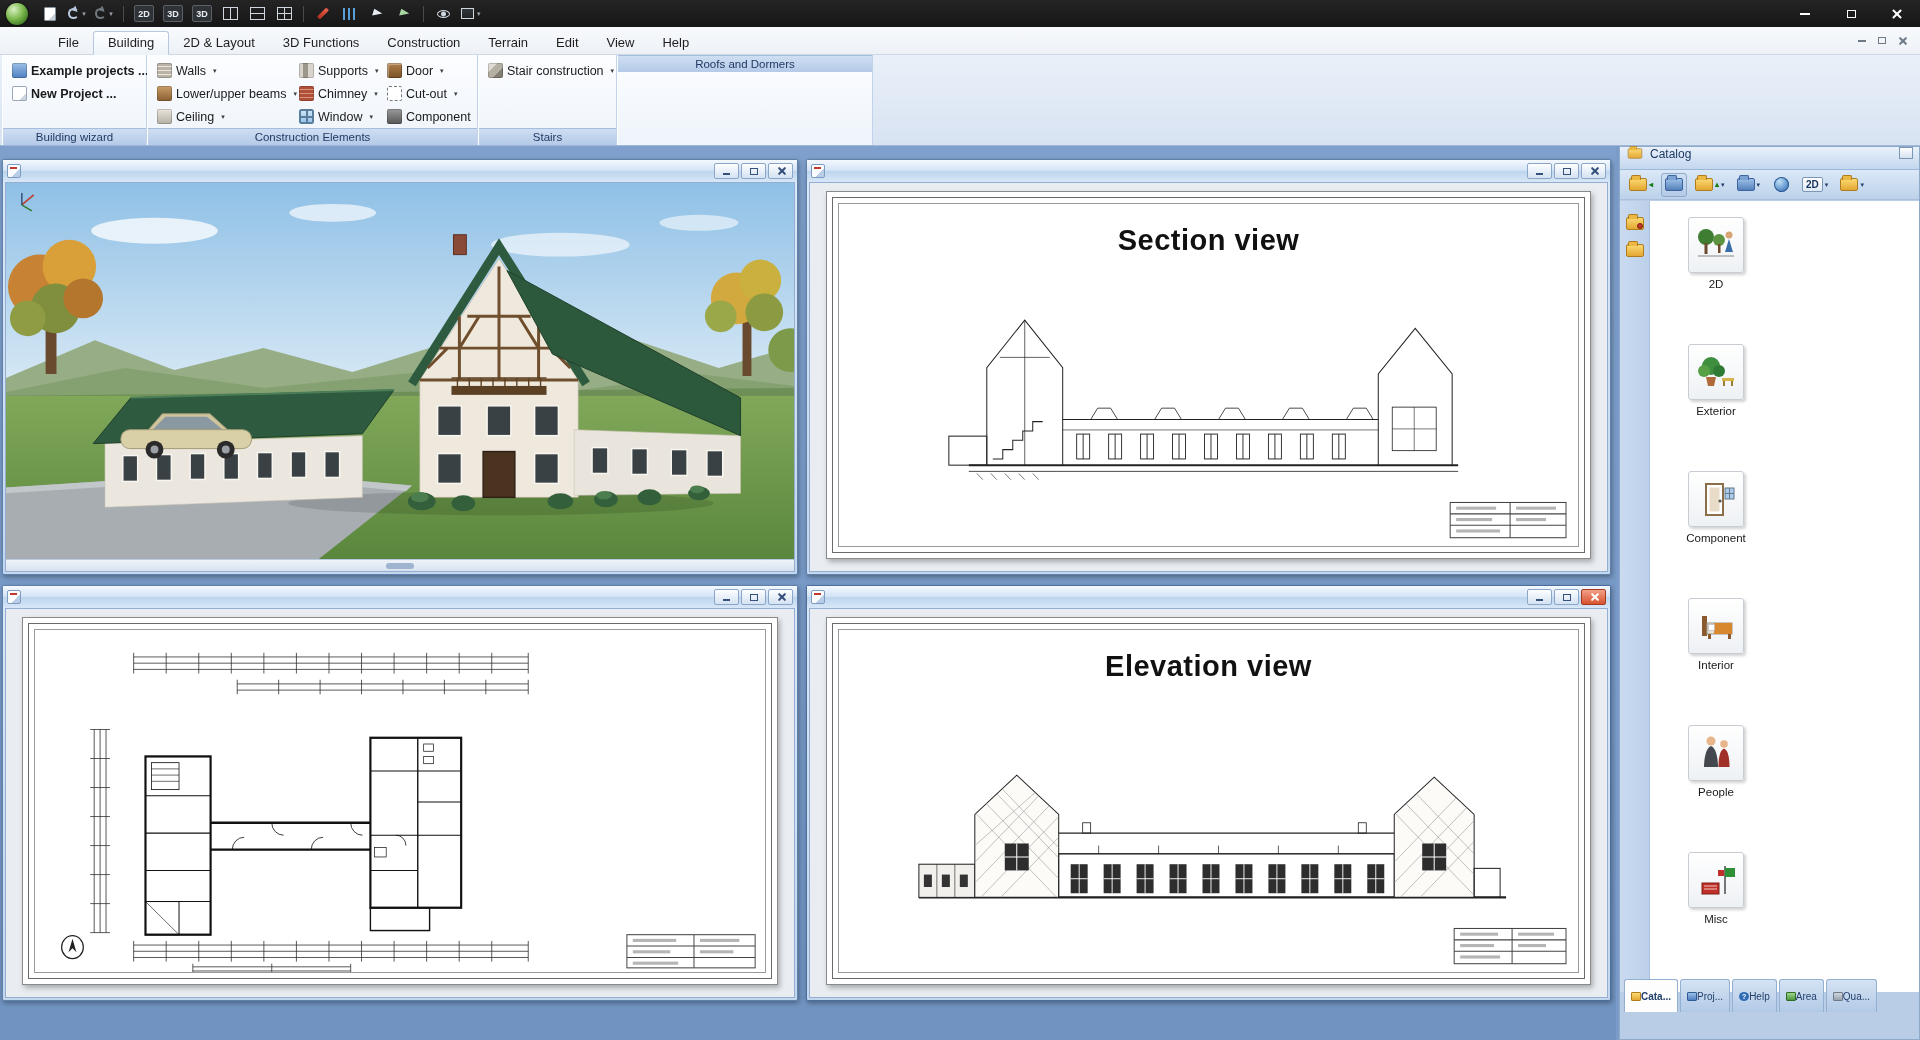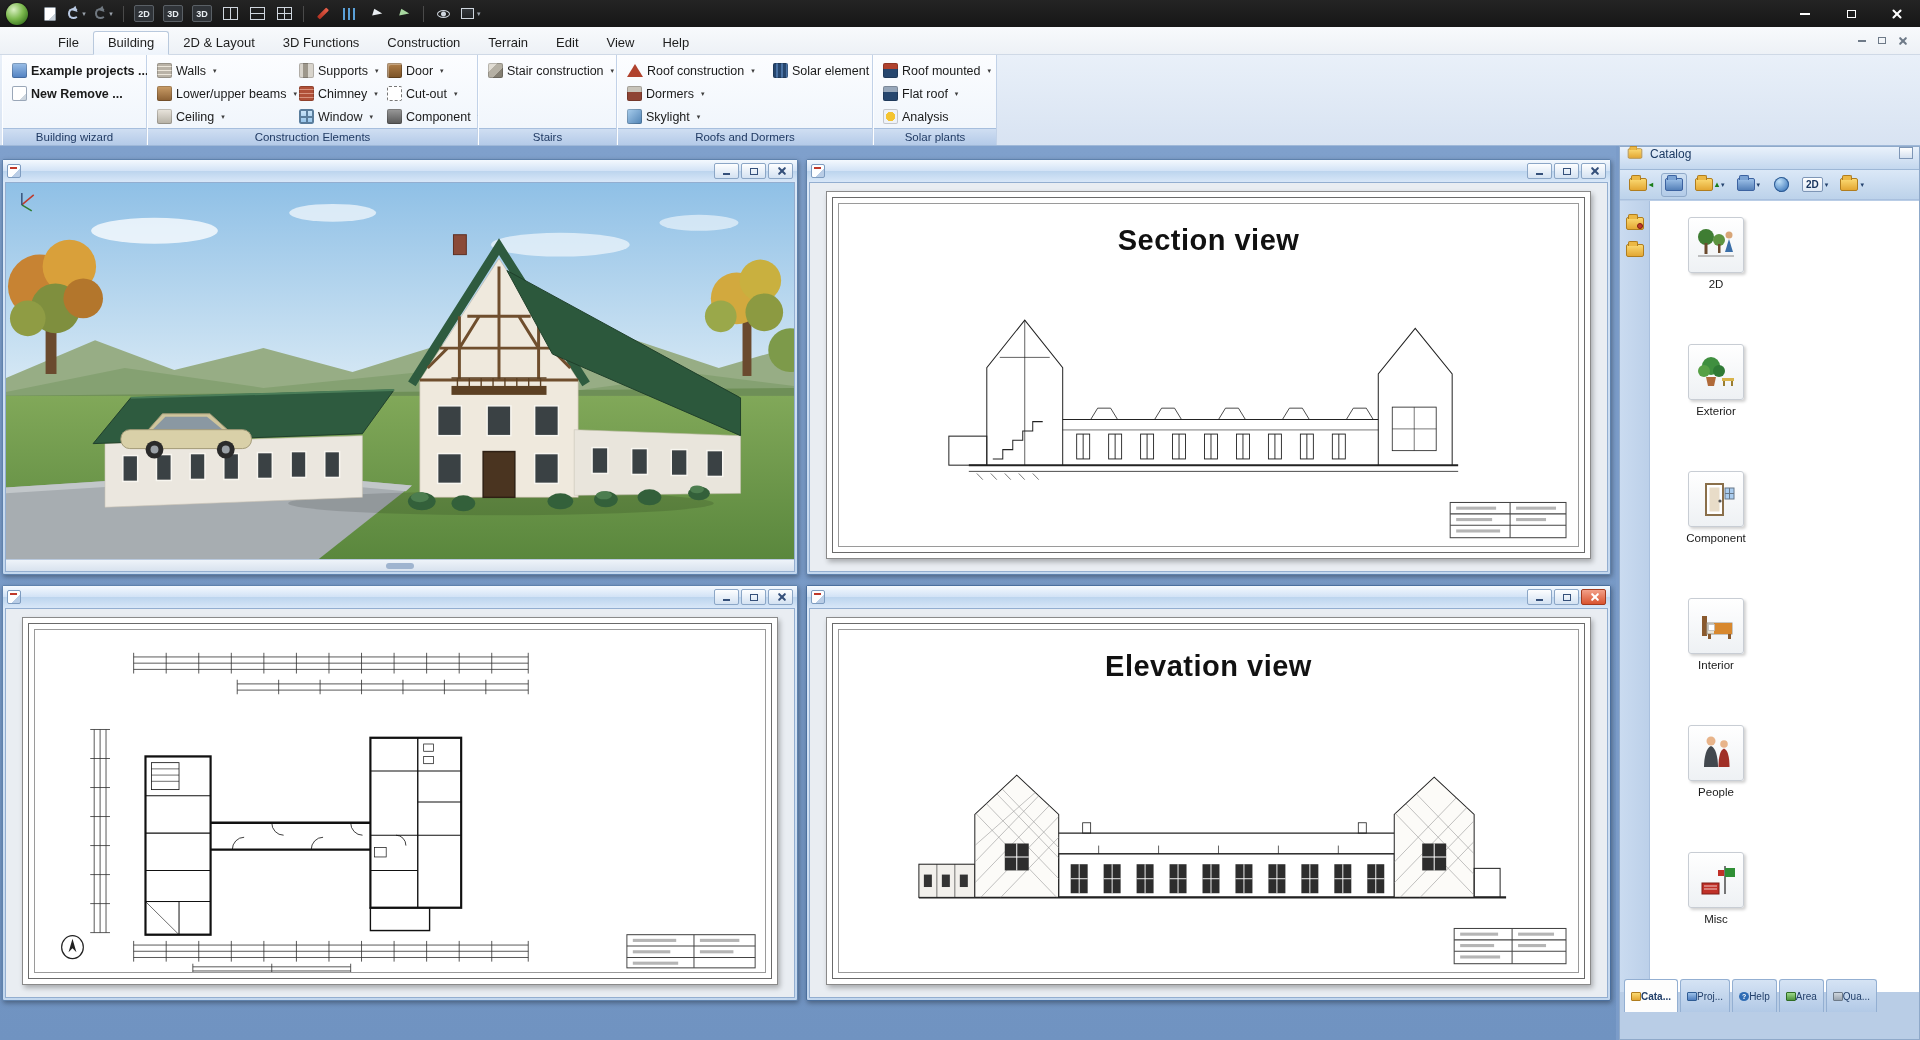--- a/index.html
+++ b/index.html
@@ -226,21 +226,21 @@
   <div class="rgroups">
 
     <div class="rgroup" style="width:145px;">
       <div class="rgroup-items" style="grid-template-columns:131px;font-weight:bold;">
         <div class="ritem">
             <span class="ic ic-example-projects"></span>
             <span>Example projects ...</span>
           </div>
         <div class="ritem">
             <span class="ic ic-new-project"></span>
-            <span>New Remove ...</span>
+            <span>New Project ...</span>
           </div>
       </div>
       <div class="rgroup-label">Building wizard</div>
     </div>
 
     <div class="rgroup" style="width:331px;">
       <div class="rgroup-items" style="grid-template-columns:142px 88px 101px;">
         <div class="ritem dd">
             <span class="ic ic-walls"></span>
             <span>Walls</span>
@@ -285,58 +285,23 @@
       <div class="rgroup-items" style="grid-template-columns:127px;">
         <div class="ritem dd">
             <span class="ic ic-stairs"></span>
             <span>Stair construction</span>
           </div>
       </div>
       <div class="rgroup-label">Stairs</div>
     </div>
 
     <div class="rgroup" style="width:256px;">
-      <div class="rgroup-items" style="grid-template-columns:146px 98px;">
-        <div class="ritem dd">
-            <span class="ic ic-roof"></span>
-            <span>Roof construction</span>
-          </div>
-        <div class="ritem dd">
-            <span class="ic ic-dormer"></span>
-            <span>Dormers</span>
-          </div>
-        <div class="ritem dd">
-            <span class="ic ic-skylight"></span>
-            <span>Skylight</span>
-          </div>
-        <div class="ritem dd">
-            <span class="ic ic-solar-element"></span>
-            <span>Solar element</span>
-          </div>
-      </div>
       <div class="rgroup-label">Roofs and Dormers</div>
     </div>
 
-    <div class="rgroup" style="width:124px;">
-      <div class="rgroup-items" style="grid-template-columns:112px;">
-        <div class="ritem dd">
-            <span class="ic ic-roof-mounted"></span>
-            <span>Roof mounted</span>
-          </div>
-        <div class="ritem dd">
-            <span class="ic ic-flat-roof"></span>
-            <span>Flat roof</span>
-          </div>
-        <div class="ritem">
-            <span class="ic ic-analysis"></span>
-            <span>Analysis</span>
-          </div>
-      </div>
-      <div class="rgroup-label">Solar plants</div>
-    </div>
 
   </div>
 </div>
 
 <div class="workspace">
 
   <div class="cwin" style="left:2px;top:13px;width:796px;height:416px;">
     <div class="wtitle">
       <span class="wicon"></span>
       <div class="wbtns">

